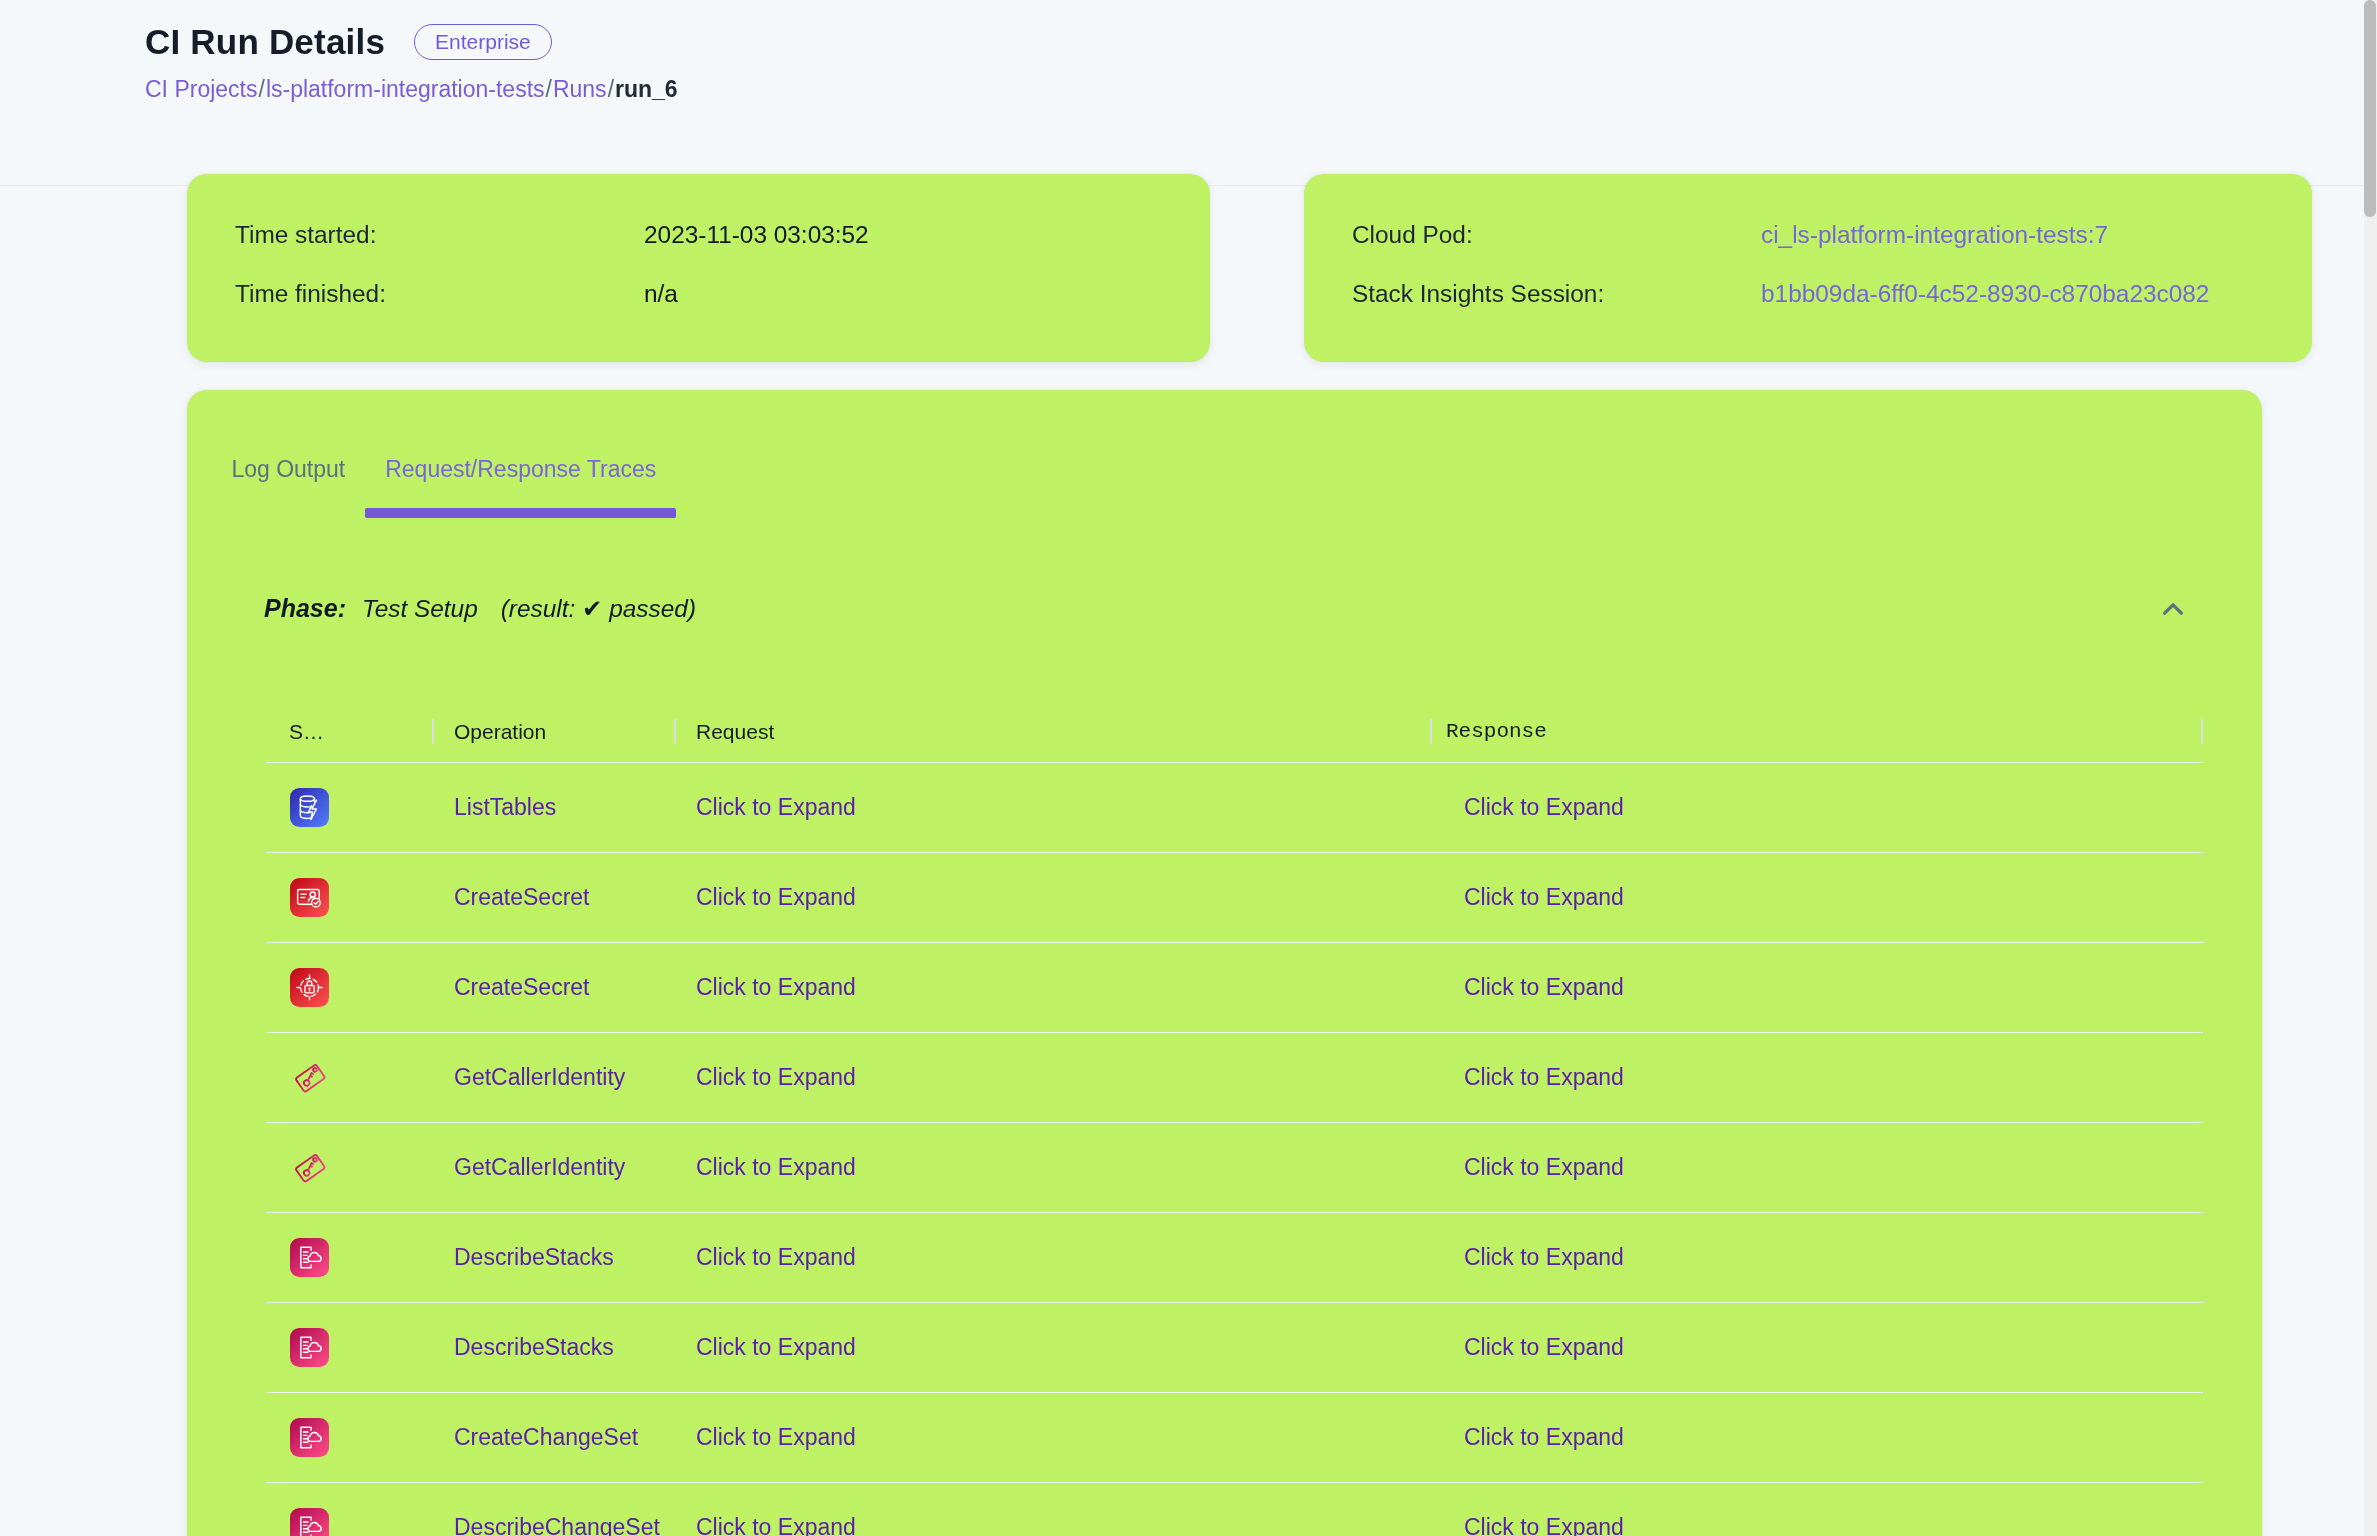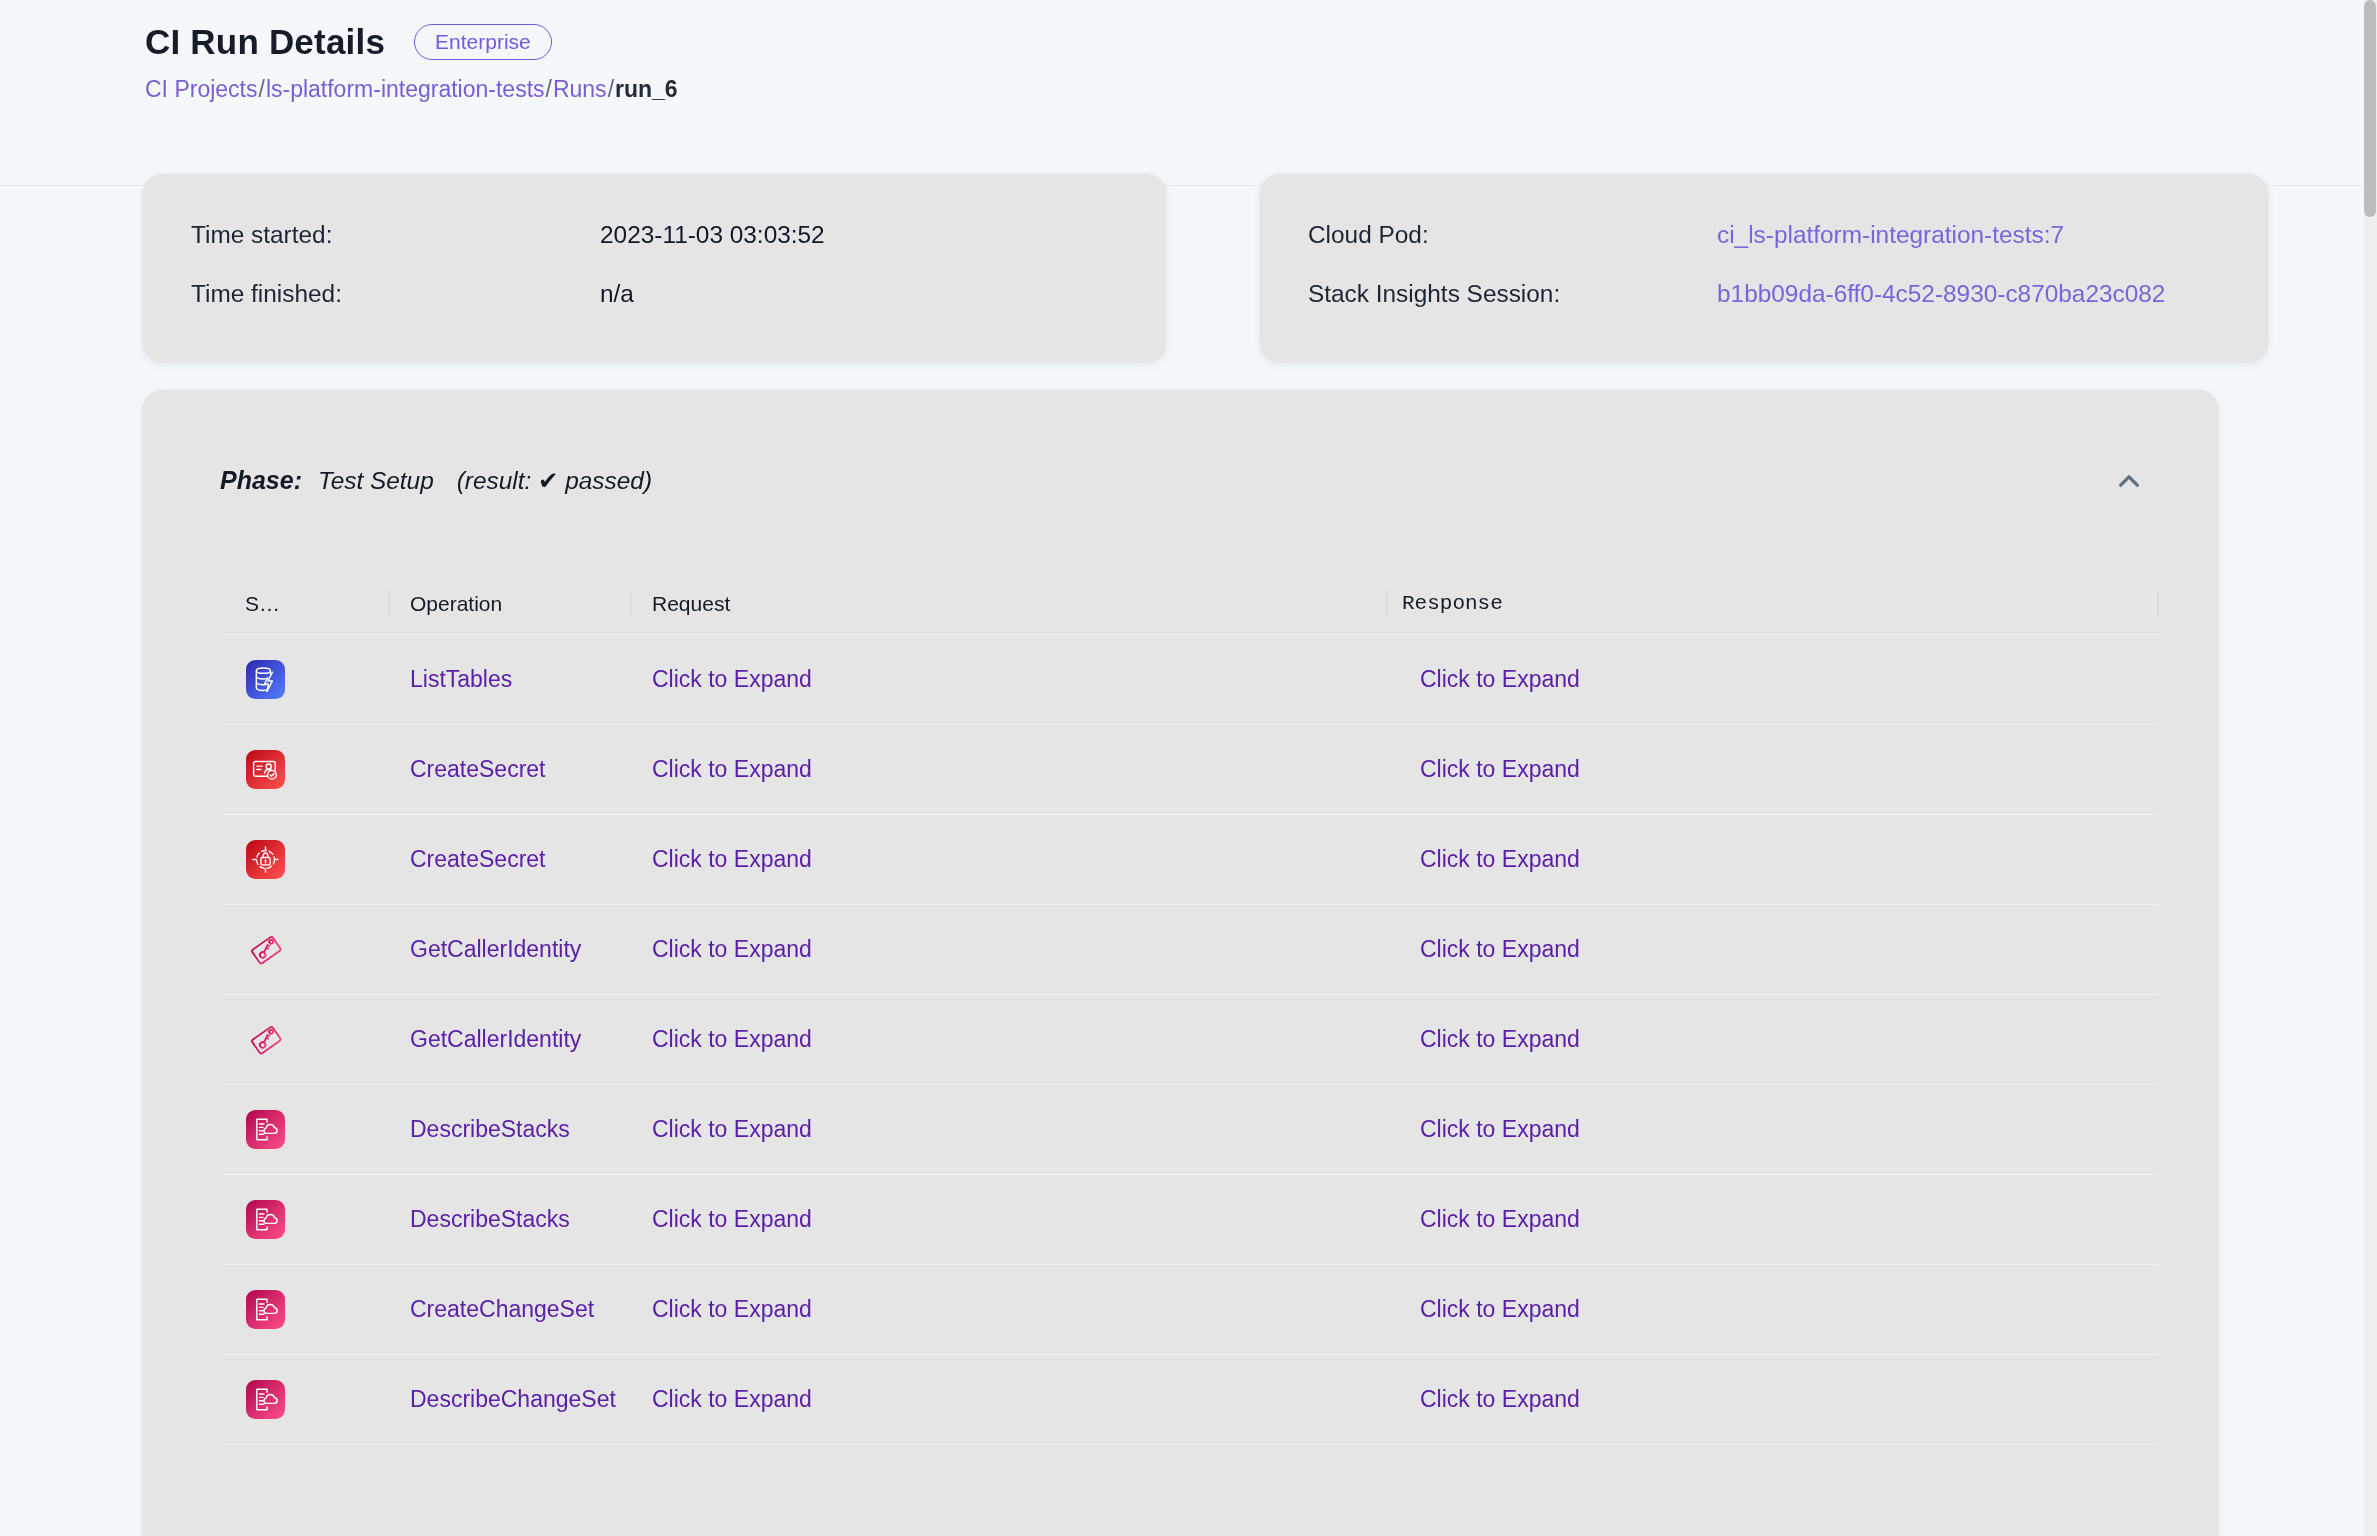--- a/index.html
+++ b/index.html
@@ -22,22 +22,23 @@
     display:inline-block;border:1.7px solid #7159e0;color:#7159e0;border-radius:840px;
     padding:5.9px 20px 7.6px;font-size:21px;line-height:1;background:transparent;
   }
   .breadcrumb{margin-top:14.3px;font-size:23px;display:flex;align-items:center;gap:1px;}
   .breadcrumb a{color:#7a5cd6;}
   .crumb-sep{color:#5f6b78;}
   .crumb-current{color:#222b36;font-weight:bold;}
 
   
   .card{
-    position:absolute;background:#e5e5e5;border-radius:20px;
+    position:absolute;background:#bef264;border-radius:20px;
     box-shadow:0 2.5px 8.4px rgba(150,162,178,.18), 0 0 1.7px rgba(150,162,178,.25);
+    margin-left:44px;
   }
   .card-info-left {left:143px;top:174px;width:1023px;height:188px;}
   .card-info-right{left:1260px;top:174px;width:1008px;height:188px;}
   .info-grid{
     display:grid;grid-template-columns:409px 1fr;row-gap:28px;
     padding:45px 34px 0 48px;font-size:24.4px;line-height:31px;
   }
   .info-label{color:#1c2533;}
   .info-value{color:#101826;}
   .info-link{color:#7666d9;}
@@ -138,20 +139,24 @@
   <div class="info-grid">
     <span class="info-label">Cloud Pod:</span>
     <a class="info-link">ci_ls-platform-integration-tests:7</a>
     <span class="info-label">Stack Insights Session:</span>
     <a class="info-link">b1bb09da-6ff0-4c52-8930-c870ba23c082</a>
   </div>
 </section>
 
 <section class="card card-traces">
 
+  <div class="tabs">
+    <button class="tab">Log Output</button>
+    <button class="tab active">Request/Response Traces</button>
+  </div>
 
   <div class="phase-row">
     <span class="phase-label">Phase:</span>
     <span class="phase-name">Test Setup</span>
     <span class="phase-result">(result: ✔ passed)</span>
     <button class="collapse-btn">
       <span>
         <svg width="30" height="30" viewBox="0 0 36 36" fill="none">
           <path d="M8 23 L18 13 L28 23" stroke="#5f7180" stroke-width="4" stroke-linecap="round" stroke-linejoin="round"></path>
         </svg>

